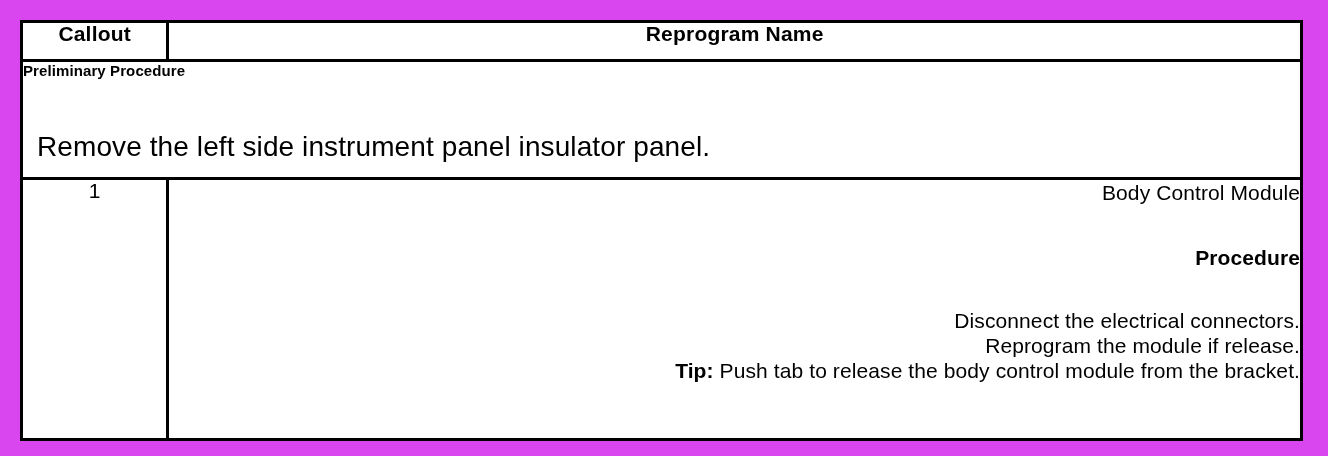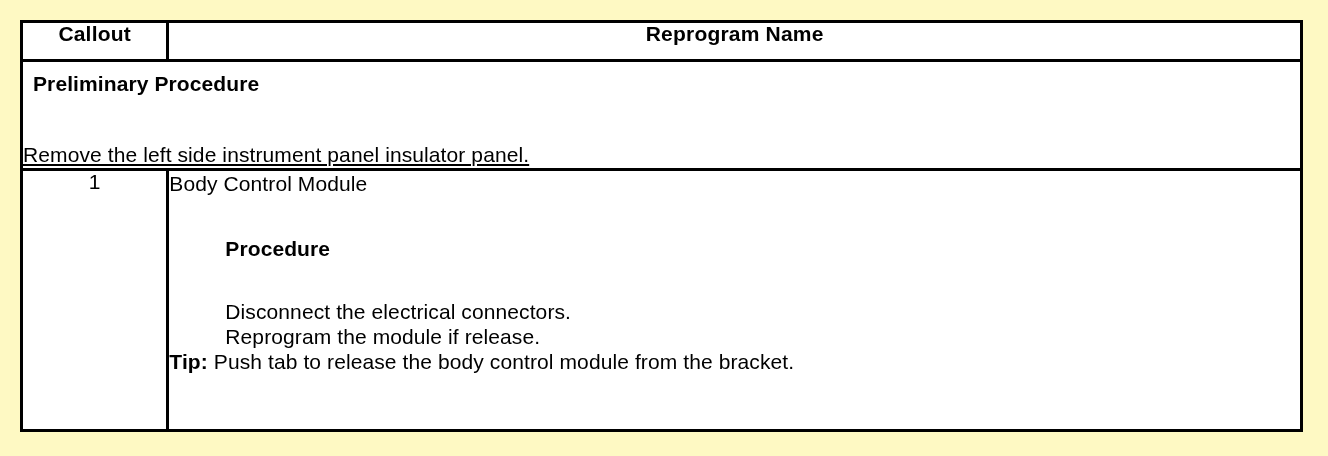--- a/index.html
+++ b/index.html
@@ -12,21 +12,21 @@
     height: 456px;
     font-family: "Liberation Sans", sans-serif;
     color: #000000;
     overflow: hidden;
   }
 
   .page {
     position: relative;
     width: 1328px;
     height: 456px;
-    background: #fef9c3;
+    background: #d946ef;
   }
 
   
   .proc-table {
     position: absolute;
     left: 20px;
     top: 20px;
     width: 1283px;
     border-collapse: collapse;
     table-layout: fixed;
@@ -57,53 +57,53 @@
     line-height: 1;
     display: block;
   }
 
   
   .prelim-cell {
     padding: 6px 0 6px 4px;
     height: 90px;
   }
   .prelim-title {
-    font-size: 21px;
+    font-size: 15px;
     font-weight: bold;
     line-height: 1.18;
-    margin: 10px;
+    margin: 0;
     letter-spacing: 0.1px;
   }
   .prelim-gap {
     height: 36px;
   }
   .prelim-body {
-    font-size: 21px;
+    font-size: 28px;
     font-weight: normal;
     line-height: 1.18;
-    margin: 0;
+    margin: 14px;
     letter-spacing: 0.1px;
-    text-decoration: underline;
   }
 
   
   .callout-cell {
     height: 258px;
     text-align: center;
     vertical-align: middle;
   }
   .callout-num {
     font-size: 21px;
     font-weight: normal;
     line-height: 1;
     display: block;
   }
 
   .detail-cell {
     padding: 6px 0 6px 6px;
+    text-align: right;
   }
   .detail-line {
     font-size: 21px;
     font-weight: normal;
     line-height: 1.2;
     margin: 0;
     letter-spacing: 0.1px;
     white-space: nowrap;
   }
   .spacer-sm { height: 40px; }

